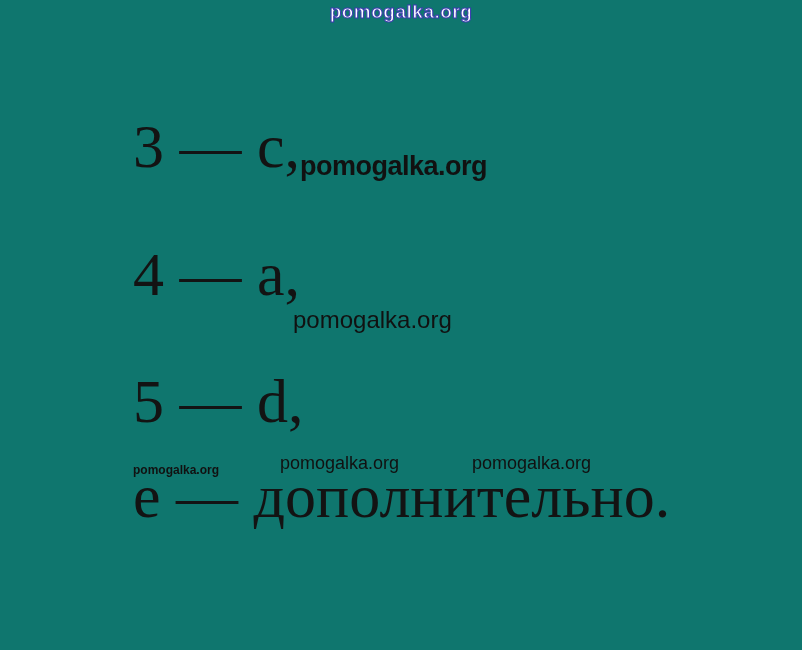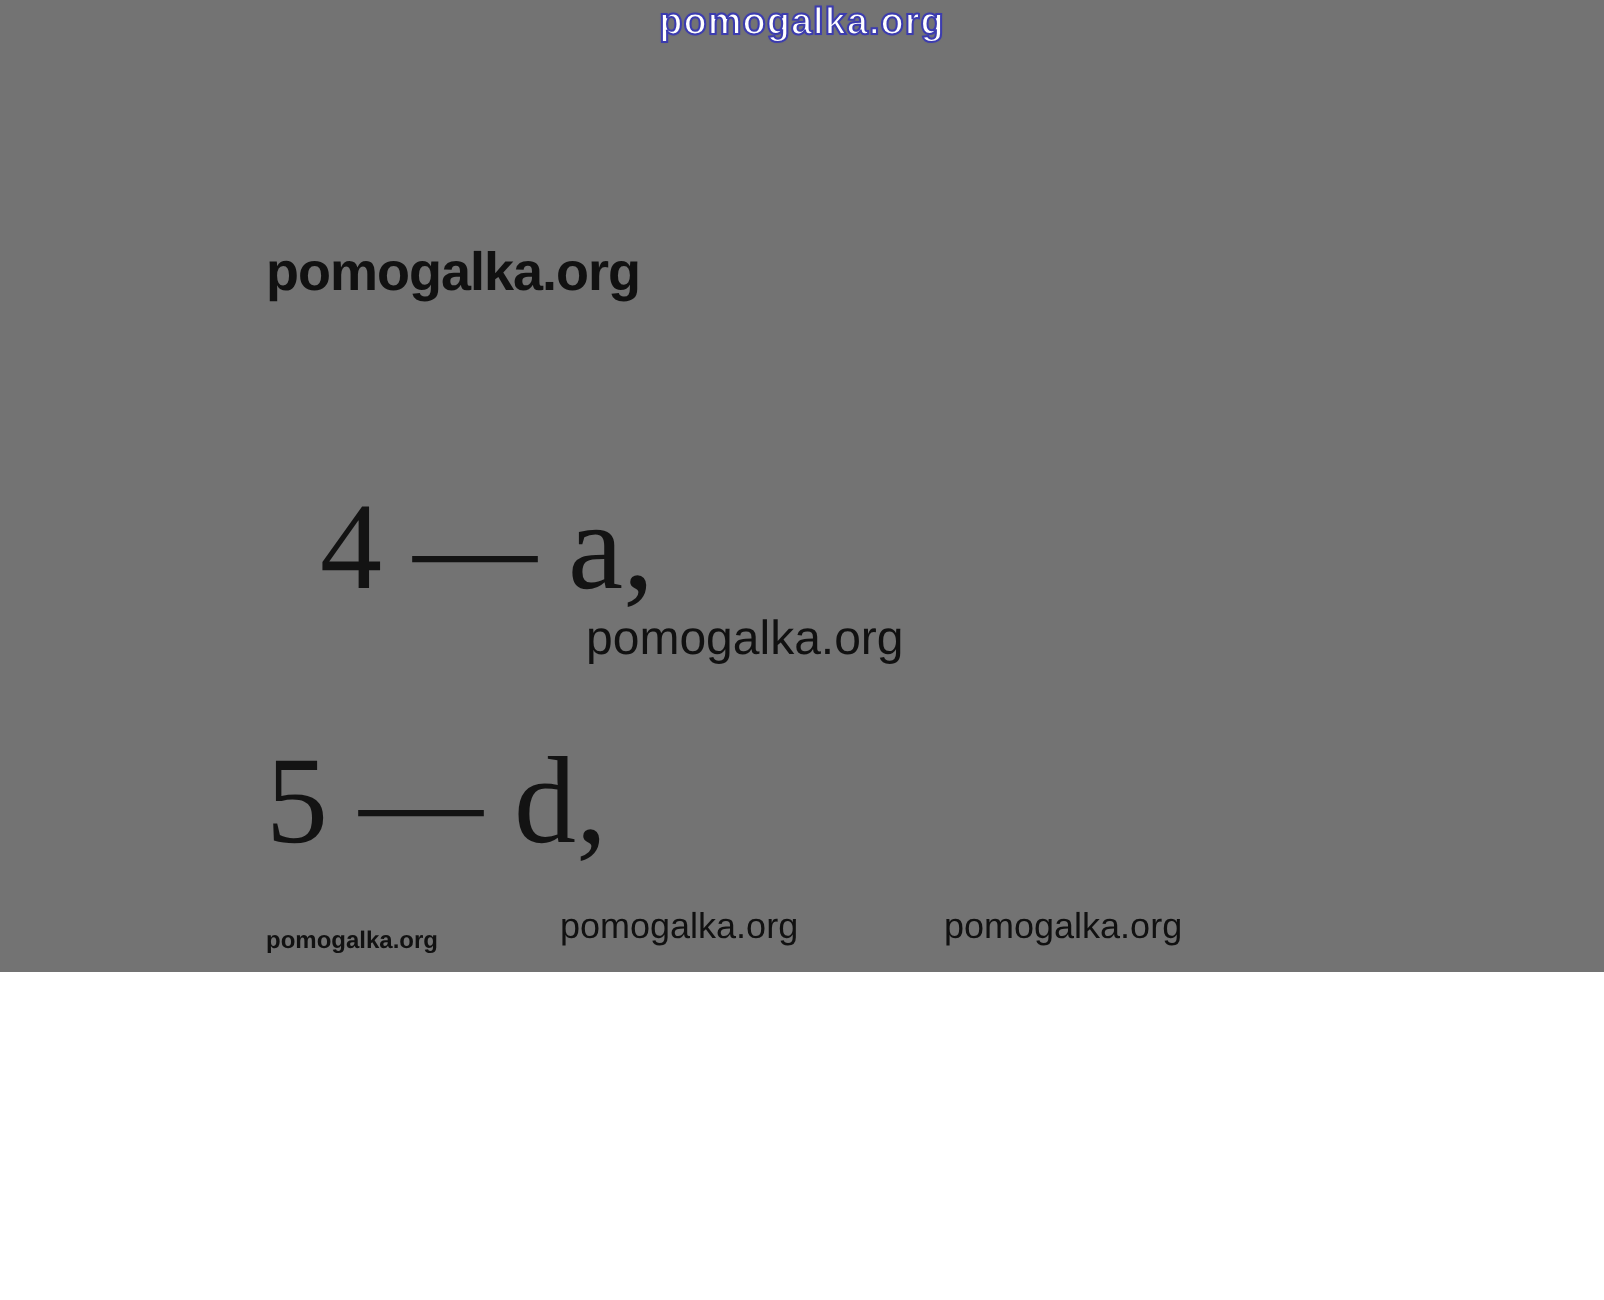--- a/index.html
+++ b/index.html
@@ -3,22 +3,22 @@
 <meta charset="utf-8">
 <style>
   html, body {
     margin: 0;
     padding: 0;
     background: #ffffff;
   }
   .page {
     position: relative;
     width: 802px;
-    height: 486px;
-    background: #737373;
+    height: 650px;
+    background: #0f766e;
     overflow: hidden;
     font-family: "Liberation Serif", serif;
   }
   
   .top-watermark {
     position: absolute;
     top: 1px;
     left: 50%;
     transform: translateX(-50%);
     font-family: "Liberation Sans", sans-serif;
@@ -35,21 +35,21 @@
     position: absolute;
     left: 133px;
     font-size: 62px;
     line-height: 1;
     color: #131313;
     white-space: nowrap;
     display: flex;
     align-items: baseline;
   }
   .line1 { top: 115px; }
-  .line2 { top: 243px; margin-left: 27px; }
+  .line2 { top: 243px; }
   .line3 { top: 370px; justify-content: center; }
   .line4 { top: 465px; justify-content: flex-end; }
   .serif-text {
     font-family: "Liberation Serif", serif;
   }
   
   .wm {
     font-family: "Liberation Sans", sans-serif;
     color: #111111;
     white-space: nowrap;
@@ -85,20 +85,21 @@
   .wm-mid.right  { left: 472px; }
 </style>
 </head>
 <body>
 
 <div class="page">
 
   <div class="top-watermark">pomogalka.org</div>
 
   <div class="answer-line line1">
+    <span class="serif-text">3 — c,</span>
       <span class="wm wm-inline">pomogalka.org</span>
   </div>
 
   <div class="answer-line line2">
     <span class="serif-text">4 — a,</span>
   </div>
 
   <div class="wm wm-line2">pomogalka.org</div>
 
   <div class="answer-line line3">

